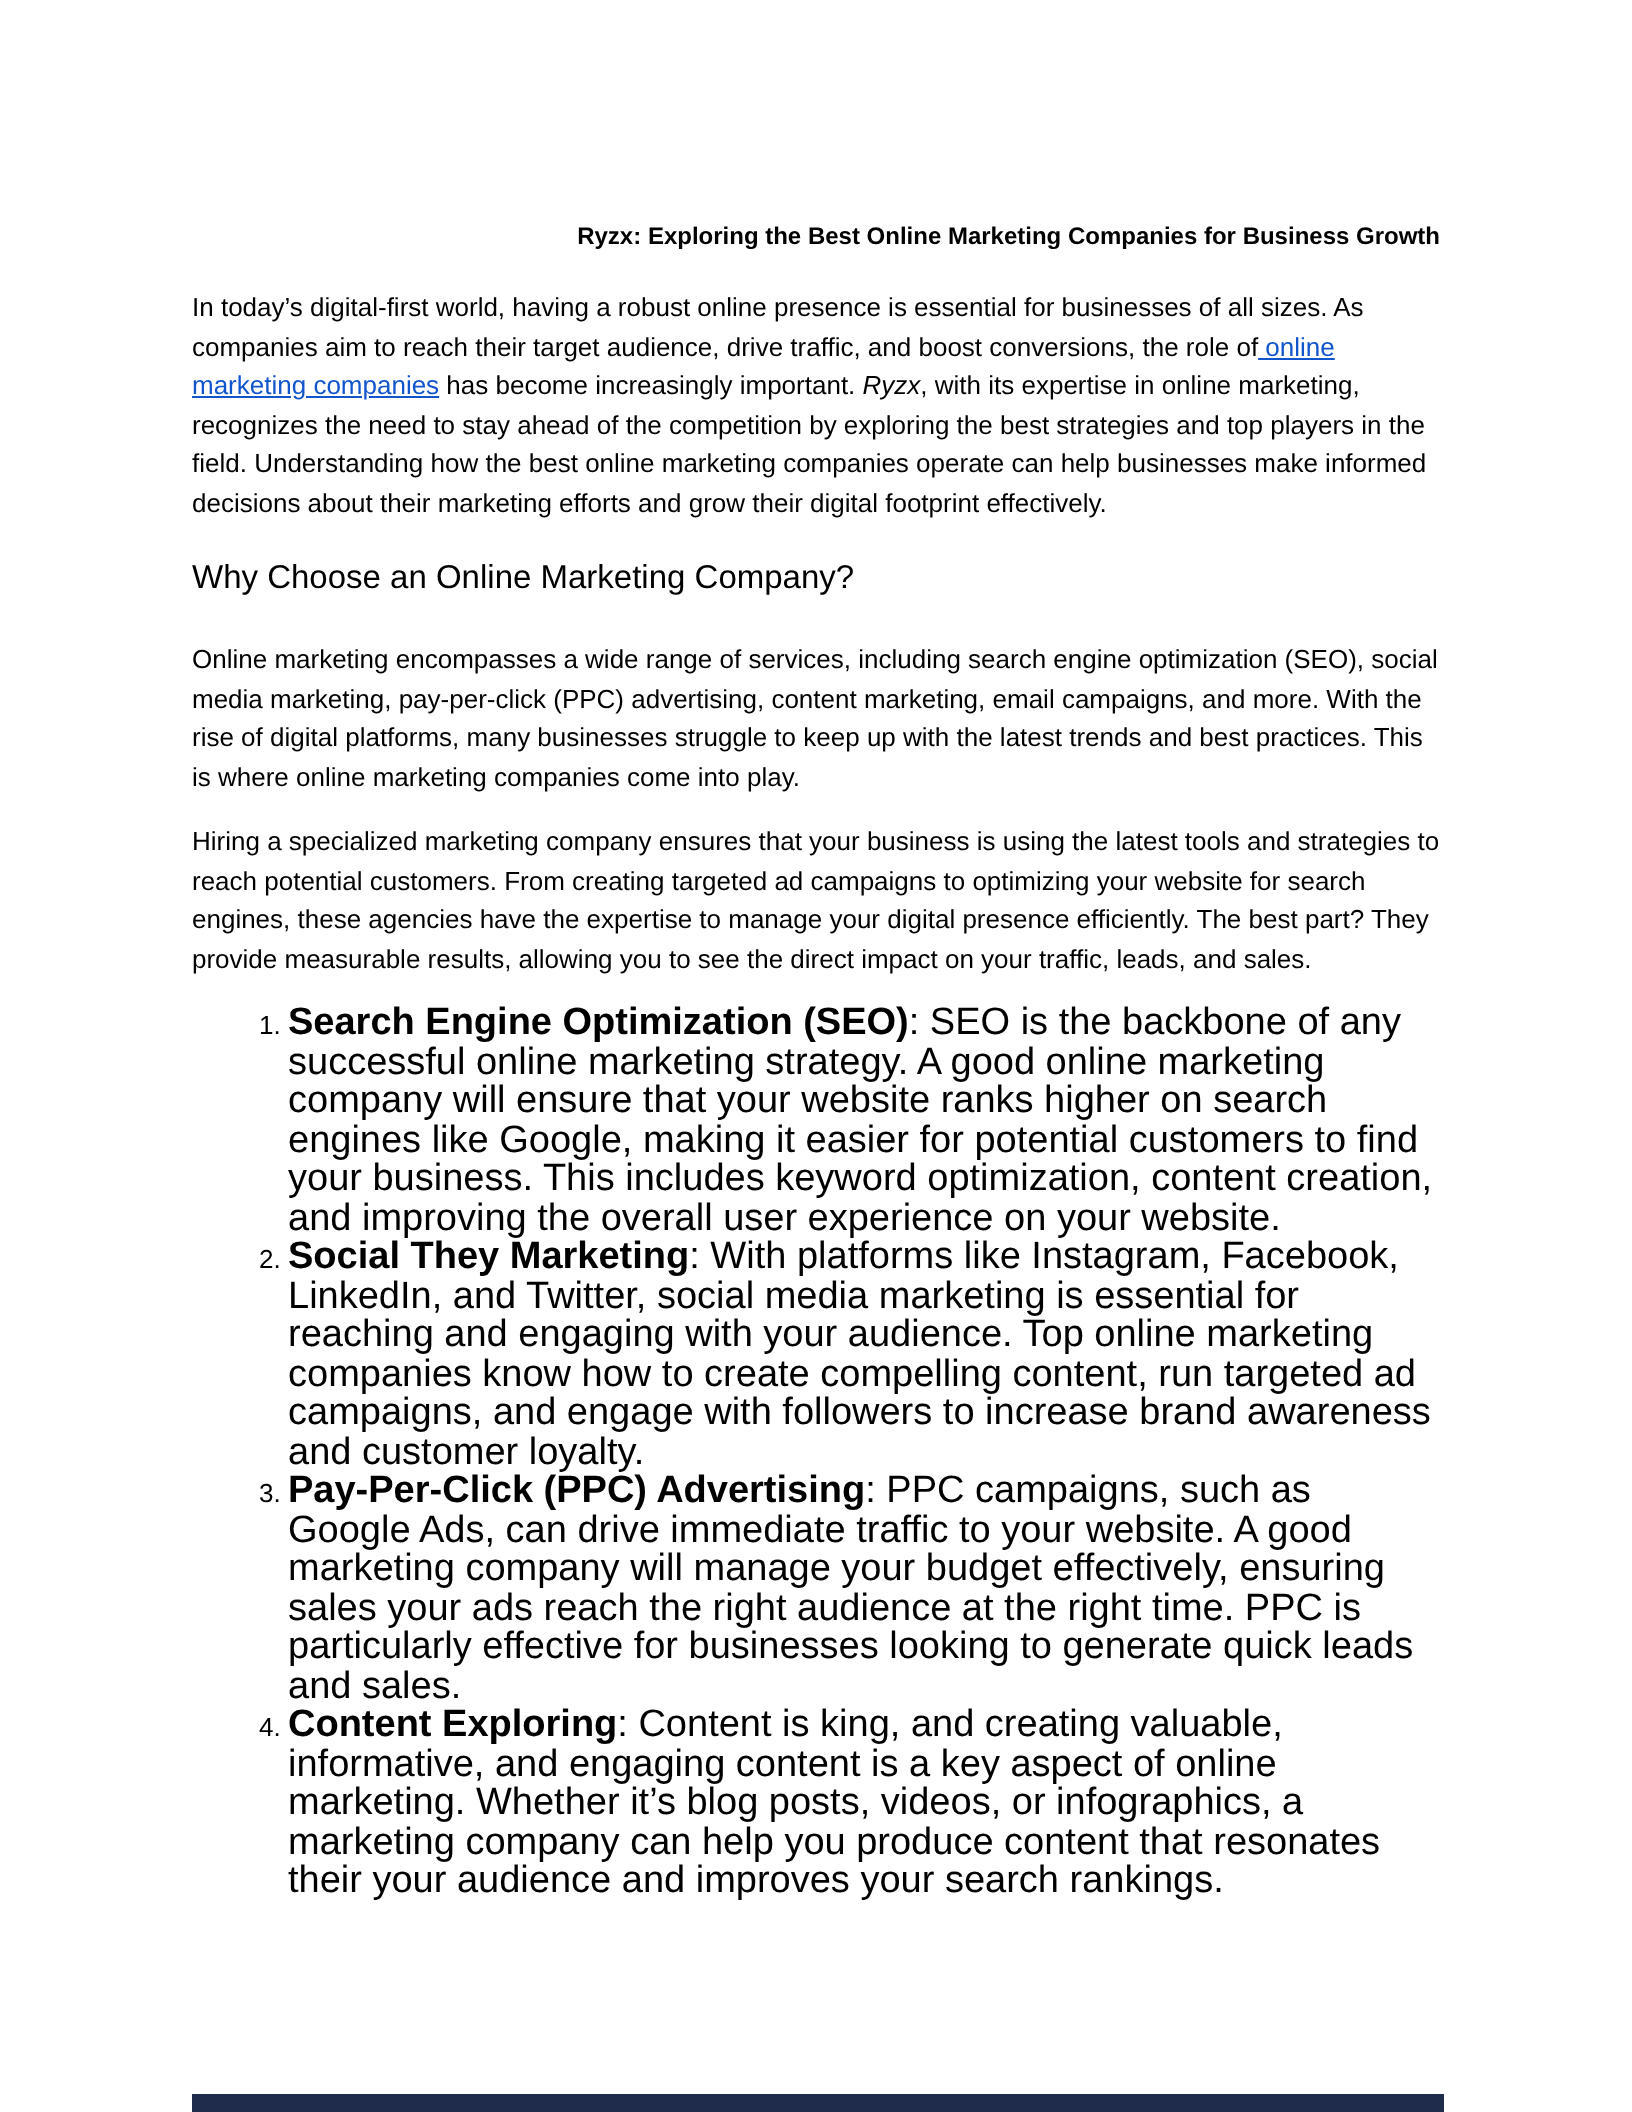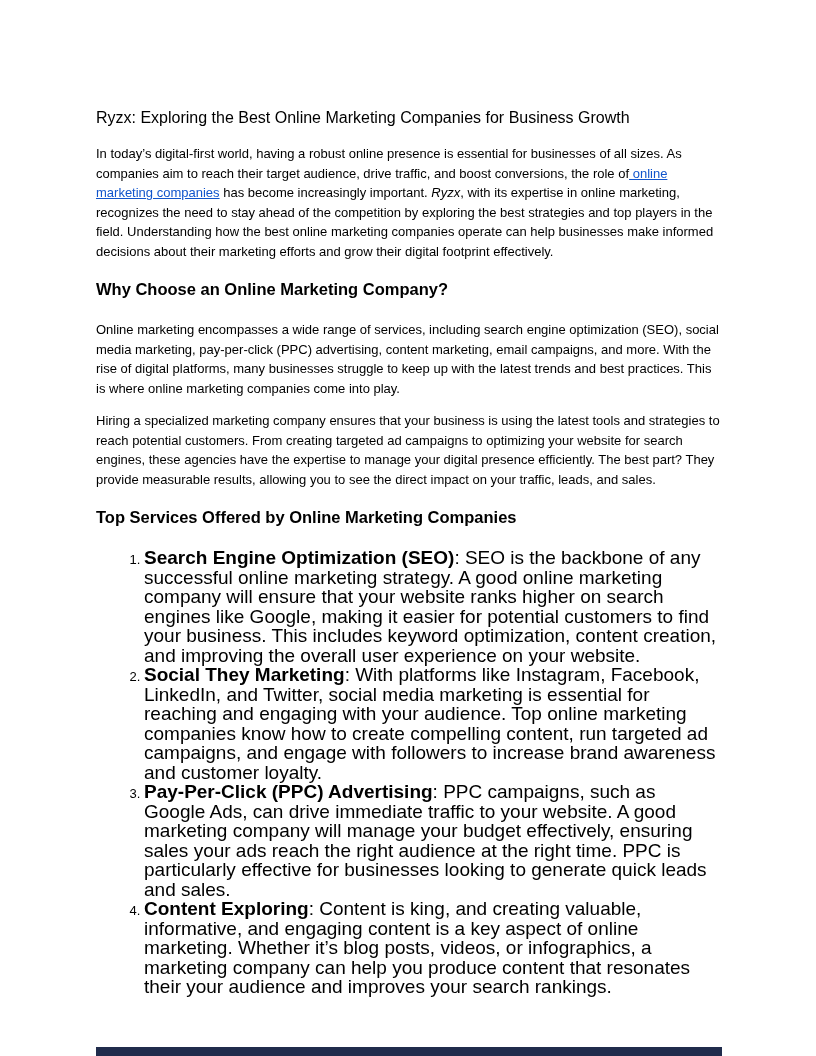--- a/index.html
+++ b/index.html
@@ -16,34 +16,35 @@
     font-family: "Liberation Sans", sans-serif;
     color: #000000;
   }
   .content {
     position: absolute;
     left: 96px;
     top: 108px;
     width: 624px;
   }
   .doc-title {
-    font-size: 16px;
+    font-size: 12px;
     line-height: 20px;
-    font-weight: normal;
+    font-weight: bold;
     margin: 0 0 16px 0;
+    text-align: right;
   }
   p.body-text {
     font-size: 13px;
     line-height: 19.5px;
     margin: 0 0 13px 0;
   }
   h2.doc-h2 {
     font-size: 16.5px;
     line-height: 26px;
-    font-weight: bold;
+    font-weight: normal;
     margin: 15px 0 18px 0;
   }
   ol.services {
     margin: 0;
     padding: 0 0 0 48px;
     font-size: 19px;
     line-height: 19.5px;
   }
   ol.services li {
     margin: 0;
@@ -77,21 +78,20 @@
     <p class="doc-title">Ryzx: Exploring the Best Online Marketing Companies for Business Growth</p>
 
     <p class="body-text"><span>In today’s digital-first world, having a robust online presence is essential for businesses of all sizes. As companies aim to reach their target audience, drive traffic, and boost conversions, the role of</span><a class="doc-link"> online marketing companies</a><span> has become increasingly important. </span><em class="brand-italic">Ryzx</em><span>, with its expertise in online marketing, recognizes the need to stay ahead of the competition by exploring the best strategies and top players in the field. Understanding how the best online marketing companies operate can help businesses make informed decisions about their marketing efforts and grow their digital footprint effectively.</span></p>
 
     <h2 class="doc-h2">Why Choose an Online Marketing Company?</h2>
 
     <p class="body-text">Online marketing encompasses a wide range of services, including search engine optimization (SEO), social media marketing, pay-per-click (PPC) advertising, content marketing, email campaigns, and more. With the rise of digital platforms, many businesses struggle to keep up with the latest trends and best practices. This is where online marketing companies come into play.</p>
 
     <p class="body-text">Hiring a specialized marketing company ensures that your business is using the latest tools and strategies to reach potential customers. From creating targeted ad campaigns to optimizing your website for search engines, these agencies have the expertise to manage your digital presence efficiently. The best part? They provide measurable results, allowing you to see the direct impact on your traffic, leads, and sales.</p>
 
-    <h2 class="doc-h2">Top Services Offered by Online Marketing Companies</h2>
 
     <ol class="services">
       <li><strong>Search Engine Optimization (SEO)</strong><span>: SEO is the backbone of any successful online marketing strategy. A good online marketing company will ensure that your website ranks higher on search engines like Google, making it easier for potential customers to find your business. This includes keyword optimization, content creation, and improving the overall user experience on your website.</span></li>
       <li><strong>Social They Marketing</strong><span>: With platforms like Instagram, Facebook, LinkedIn, and Twitter, social media marketing is essential for reaching and engaging with your audience. Top online marketing companies know how to create compelling content, run targeted ad campaigns, and engage with followers to increase brand awareness and customer loyalty.</span></li>
       <li><strong>Pay-Per-Click (PPC) Advertising</strong><span>: PPC campaigns, such as Google Ads, can drive immediate traffic to your website. A good marketing company will manage your budget effectively, ensuring sales your ads reach the right audience at the right time. PPC is particularly effective for businesses looking to generate quick leads and sales.</span></li>
       <li><strong>Content Exploring</strong><span>: Content is king, and creating valuable, informative, and engaging content is a key aspect of online marketing. Whether it’s blog posts, videos, or infographics, a marketing company can help you produce content that resonates their your audience and improves your search rankings.</span></li>
     </ol>
 
   </div>
 

